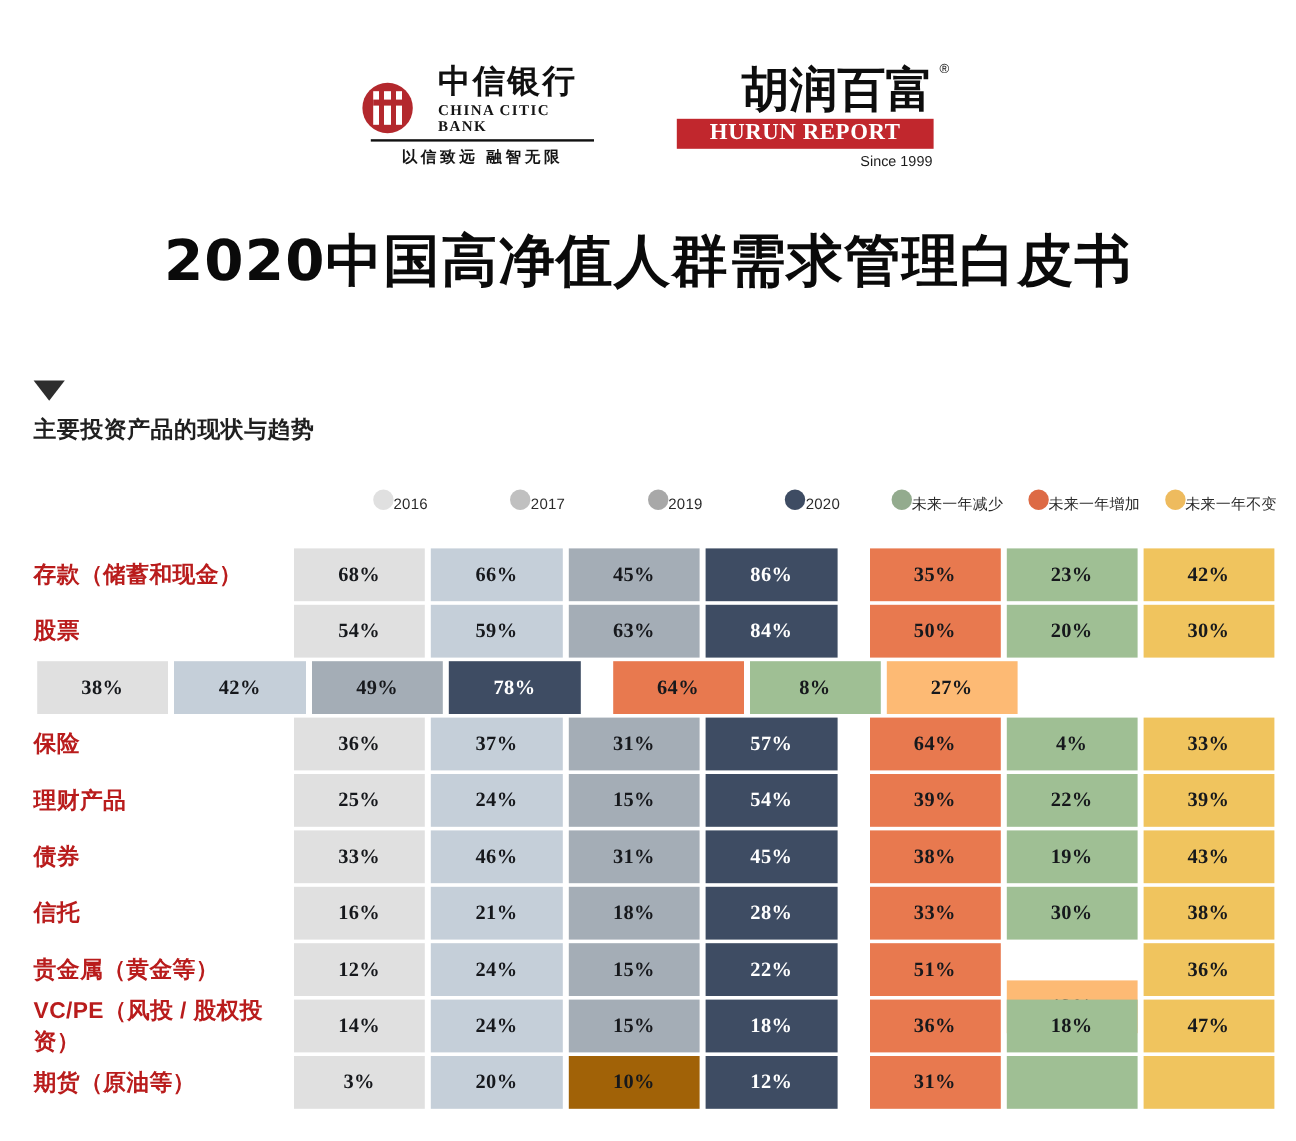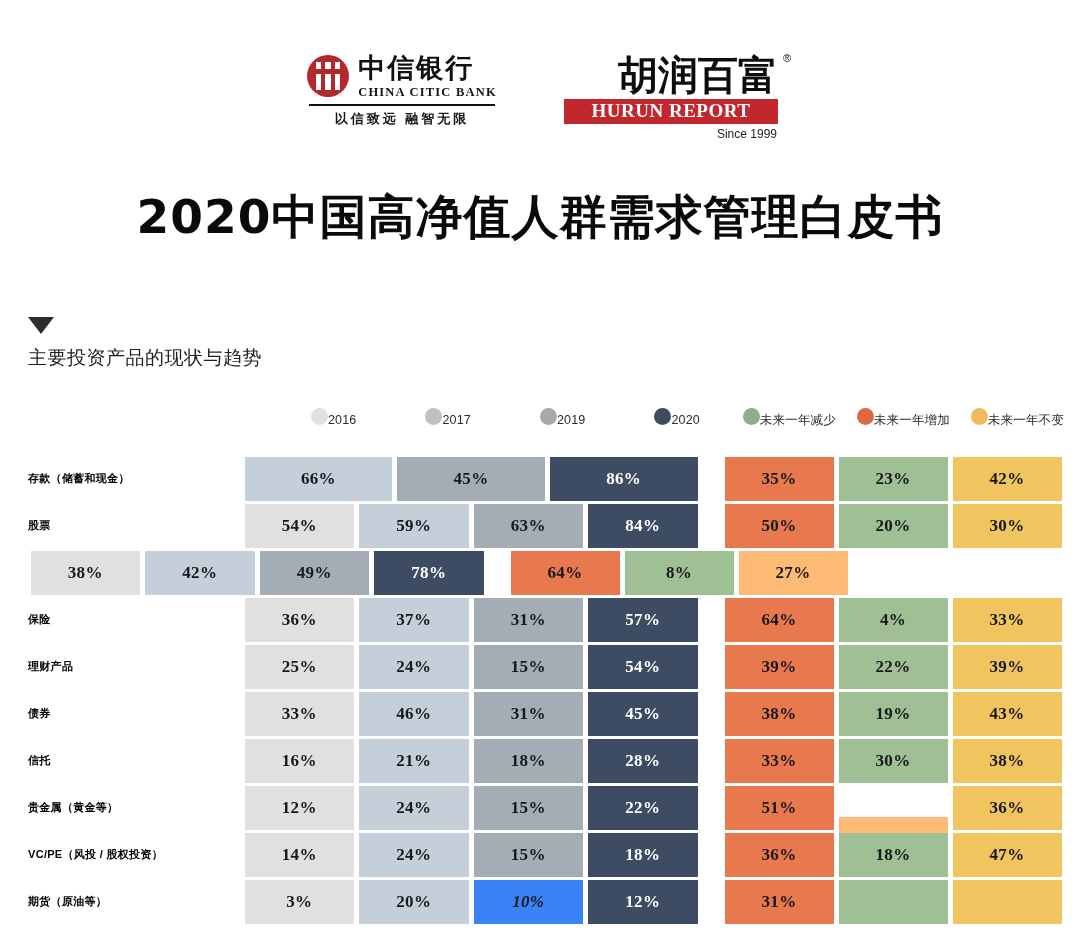--- a/index.html
+++ b/index.html
@@ -29,22 +29,22 @@
   }
 
   .citic-logo {
     display: flex;
     flex-direction: column;
     align-items: center;
     width: 200px;
   }
   .citic-top {
     display: flex;
-    align-items: flex-start;
-    gap: 9px;
+    align-items: flex-end;
+    gap: 21px;
   }
   .citic-mark {
     width: 42px;
     height: 42px;
     border-radius: 50%;
     background: #b3282d;
     position: relative;
     flex: 0 0 auto;
   }
   .citic-mark::before {
@@ -160,43 +160,43 @@
   }
   .section-tri {
     width: 0; height: 0;
     border-left: 13px solid transparent;
     border-right: 13px solid transparent;
     border-top: 17px solid #2d2d2d;
   }
   .section-title {
     margin-top: 11px;
     font-size: 19px;
-    font-weight: normal;
+    font-weight: bold;
     color: #1f1f1f;
     letter-spacing: 0.5px;
   }
 
   
   .matrix {
     position: relative;
     margin-top: 24px;
     padding-left: 28px;
   }
   .legend-row, .data-row {
     display: flex;
     align-items: stretch;
   }
   .rowlabel {
     width: 214px;
     flex: 0 0 214px;
     display: flex;
     align-items: center;
-    font-size: 11px;
-    font-weight: bold;
-    color: #000000;
+    font-size: 19px;
+    font-weight: bold;
+    color: #b91c1c;
     letter-spacing: 0.3px;
   }
   .grpA, .grpB {
     display: flex;
   }
   .grpA { width: 458px; flex: 0 0 458px; }
   .gap  { width: 22px; flex: 0 0 22px; }
   .grpB { width: 342px; flex: 0 0 342px; }
 
   .legend-cell {
@@ -311,20 +311,21 @@
         <div class="legend-dot" style="background:#eebb5e"></div>
         <div class="legend-label">未来一年不变</div>
       </div>
     </div>
   </div>
 
   <div id="rows-host">
       <div class="data-row">
         <div class="rowlabel">存款（储蓄和现金）</div>
         <div class="grpA">
+          <div class="cell" style="background: rgb(224, 224, 224);">68%</div>
           <div class="cell" style="background: rgb(197, 207, 217);">66%</div>
           <div class="cell" style="background: rgb(164, 173, 182);">45%</div>
           <div class="cell dark" style="background: rgb(62, 76, 99);">86%</div>
         </div>
         <div class="gap"></div>
         <div class="grpB">
           <div class="cell" style="background: rgb(232, 121, 79);">35%</div>
           <div class="cell" style="background: rgb(159, 191, 148);">23%</div>
           <div class="cell" style="background: rgb(240, 196, 94);">42%</div>
         </div>
@@ -446,21 +447,21 @@
           <div class="cell" style="background: rgb(232, 121, 79);">36%</div>
           <div class="cell" style="background: rgb(159, 191, 148);">18%</div>
           <div class="cell" style="background: rgb(240, 196, 94);">47%</div>
         </div>
       </div>
       <div class="data-row">
         <div class="rowlabel">期货（原油等）</div>
         <div class="grpA">
           <div class="cell" style="background: rgb(224, 224, 224);">3%</div>
           <div class="cell" style="background: rgb(197, 207, 217);">20%</div>
-          <div class="cell" style="background: #3b82f6; font-style: italic;">10%</div>
+          <div class="cell" style="background: #a16207;">10%</div>
           <div class="cell dark" style="background: rgb(62, 76, 99);">12%</div>
         </div>
         <div class="gap"></div>
         <div class="grpB">
           <div class="cell" style="background: rgb(232, 121, 79);">31%</div>
           <div class="cell" style="background: rgb(159, 191, 148);"></div>
           <div class="cell" style="background: rgb(240, 196, 94);"></div>
         </div>
       </div>
     </div>

